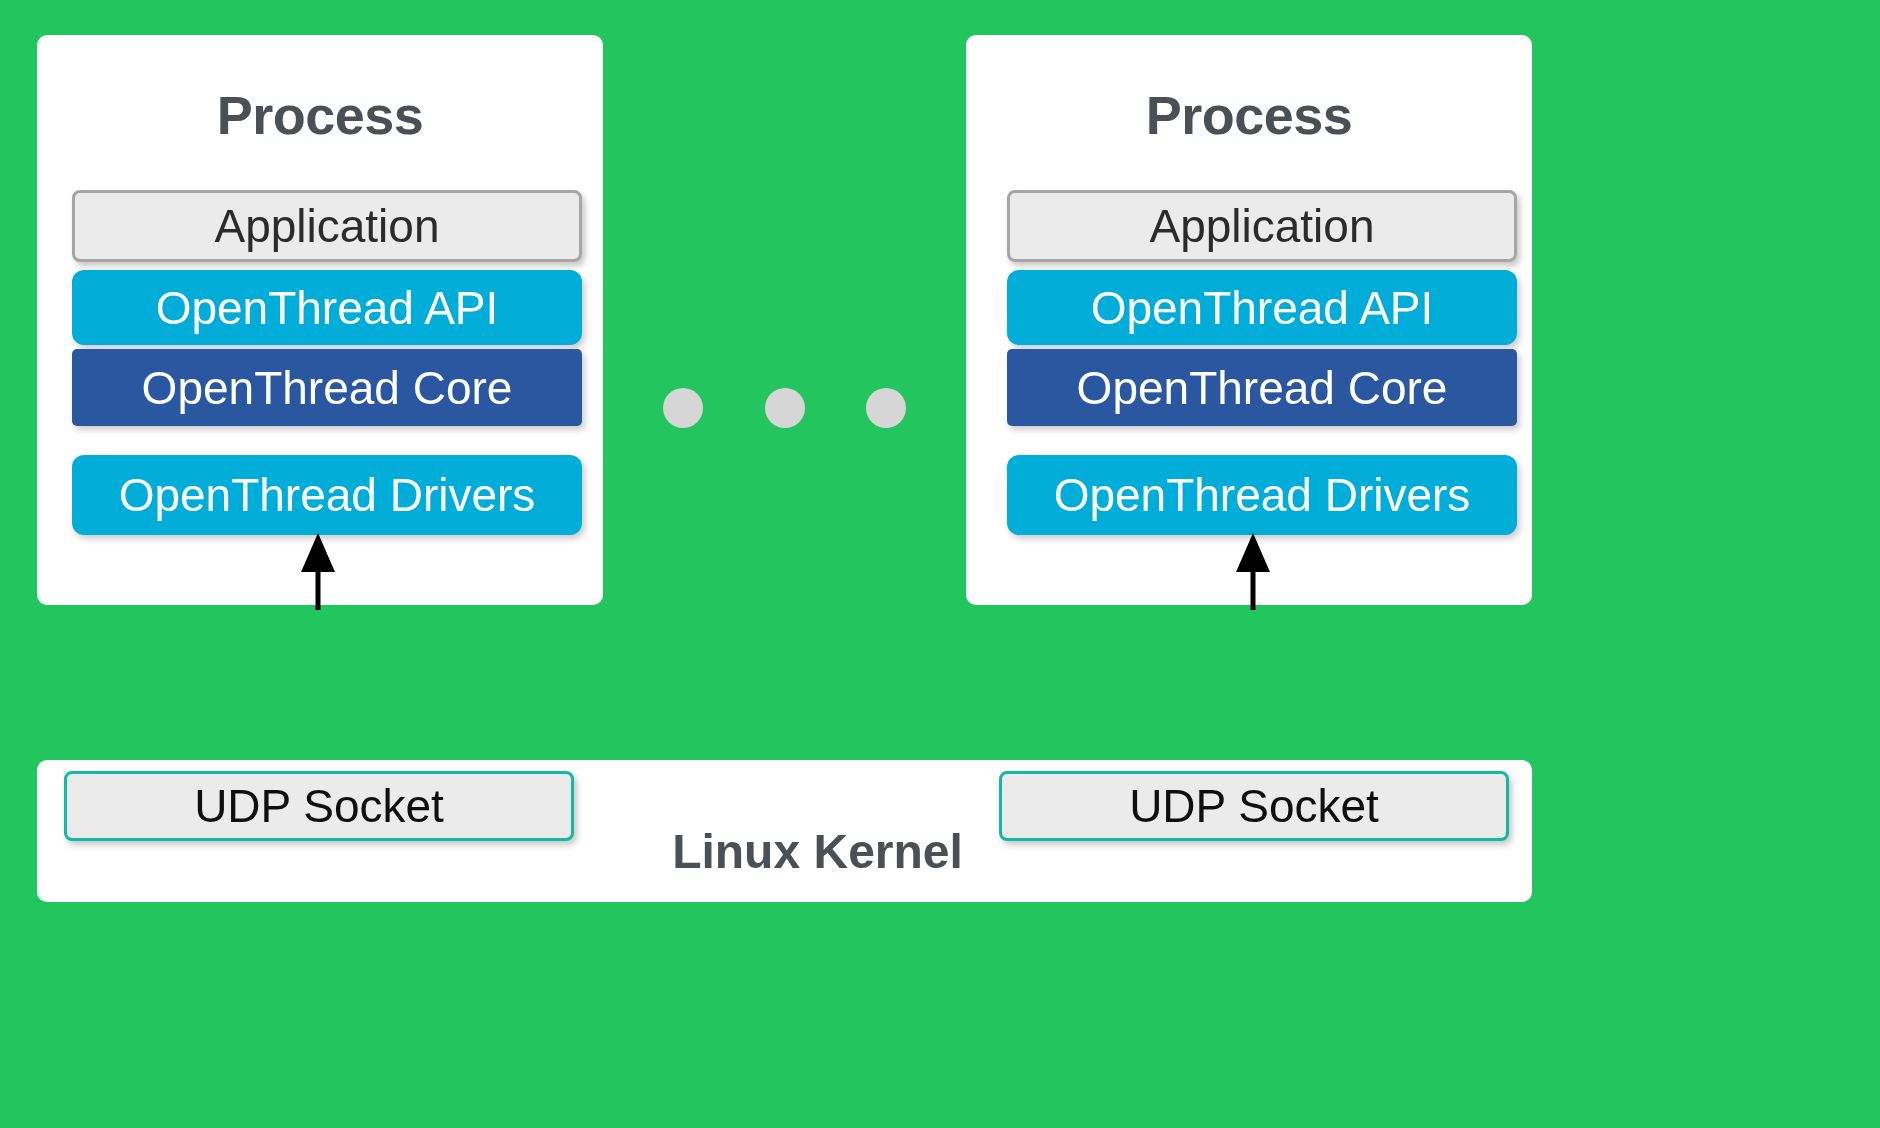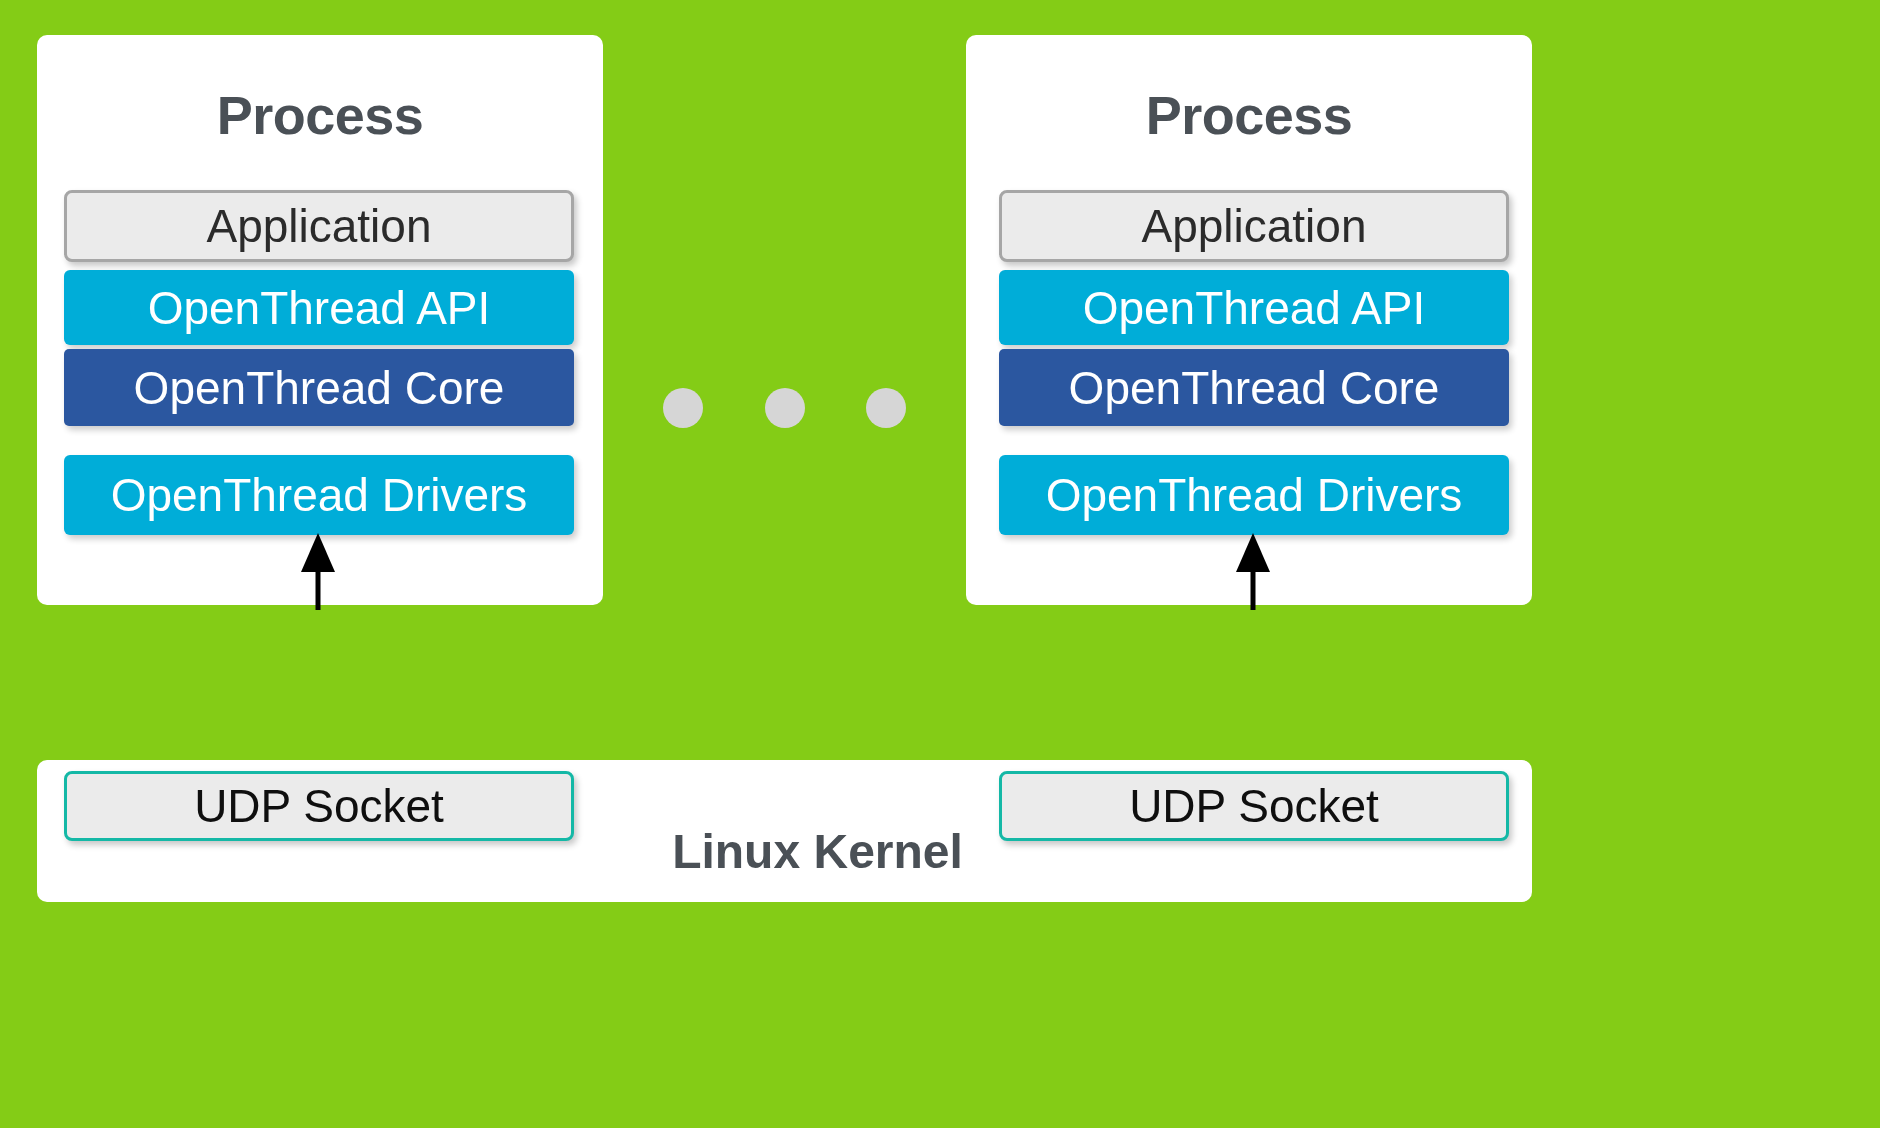--- a/index.html
+++ b/index.html
@@ -9,21 +9,21 @@
     background: #000000;
   }
   body {
     font-family: "Liberation Sans", sans-serif;
     -webkit-font-smoothing: antialiased;
   }
   #canvas {
     position: relative;
     width: 1880px;
     height: 1128px;
-    background: #84cc16;
+    background: #22c55e;
     overflow: hidden;
   }
 
   
   .card {
     position: absolute;
     background: #FFFFFF;
     border-radius: 10px;
     box-sizing: border-box;
   }
@@ -43,32 +43,33 @@
   
   .layer {
     position: absolute;
     box-sizing: border-box;
     display: flex;
     align-items: center;
     justify-content: center;
     font-size: 46px;
     line-height: 1;
     white-space: nowrap;
+    margin-left: 8px;
   }
   .layer-app {
     background: #EBEBEB;
     border: 3px solid #A6A6A6;
     border-radius: 8px;
     color: #2B2B2B;
     box-shadow: 3px 4px 6px rgba(0,0,0,0.22);
   }
   .layer-api, .layer-drivers {
     background: #00ADD8;
     color: #FFFFFF;
-    border-radius: 6px;
+    border-radius: 12px;
     box-shadow: 3px 4px 6px rgba(0,0,0,0.20);
   }
   .layer-core {
     background: #2B57A0;
     color: #FFFFFF;
     border-radius: 5px;
     box-shadow: 3px 4px 6px rgba(0,0,0,0.20);
   }
 
   

